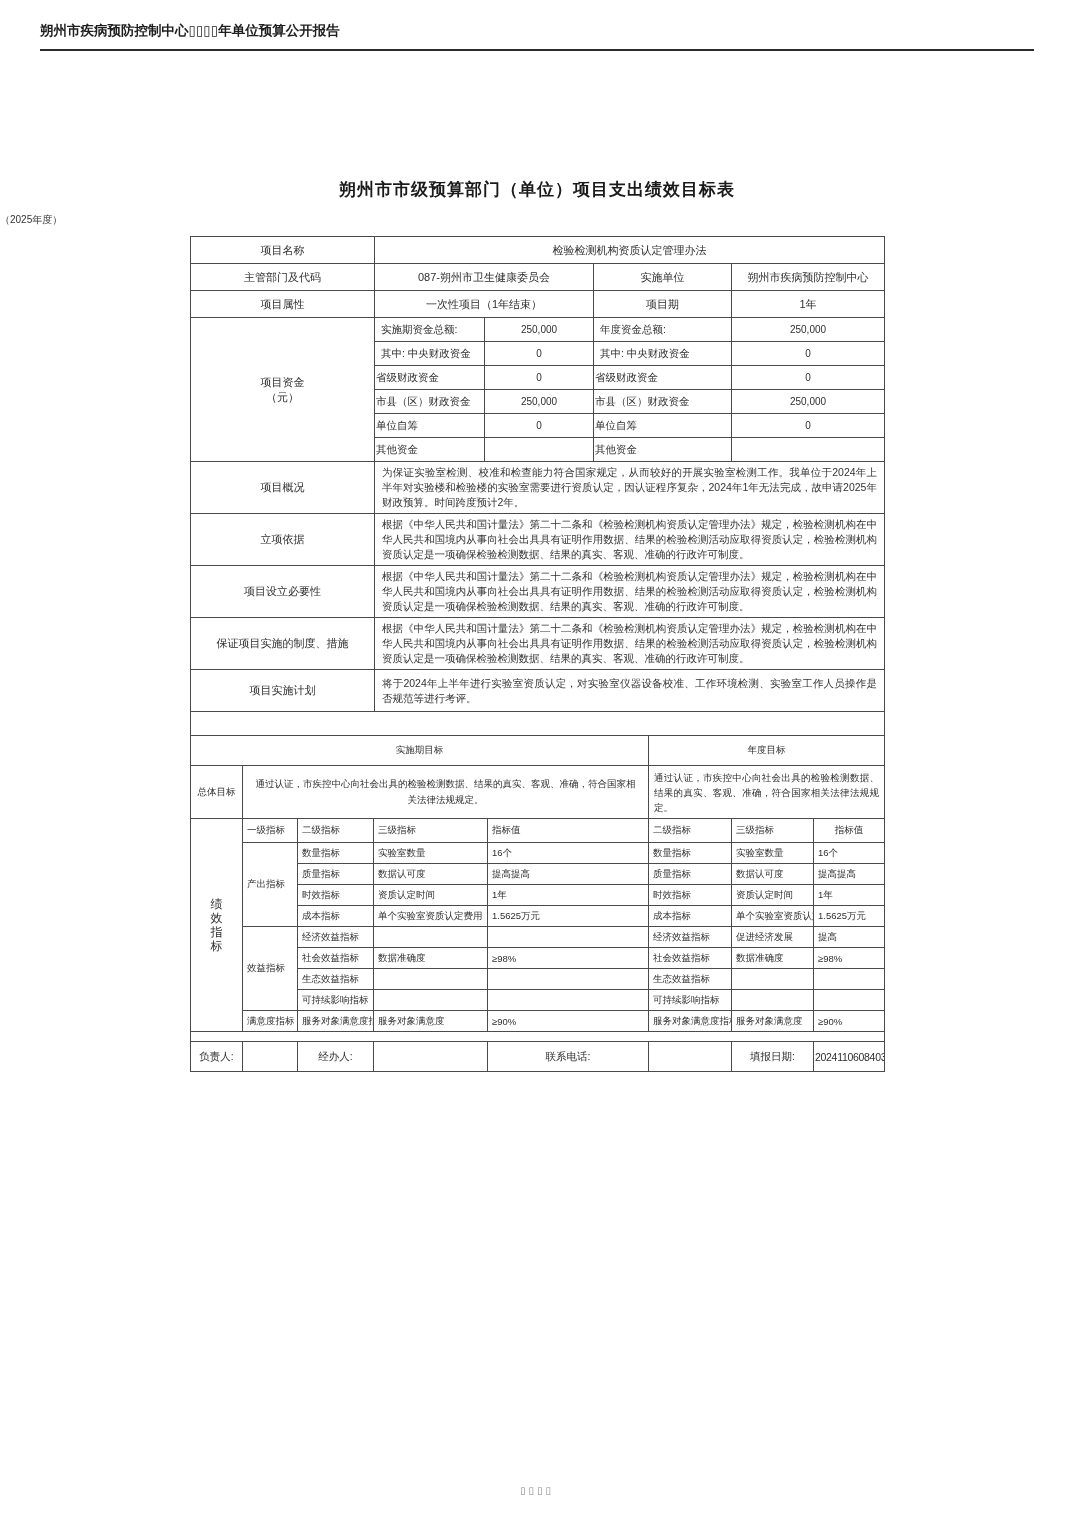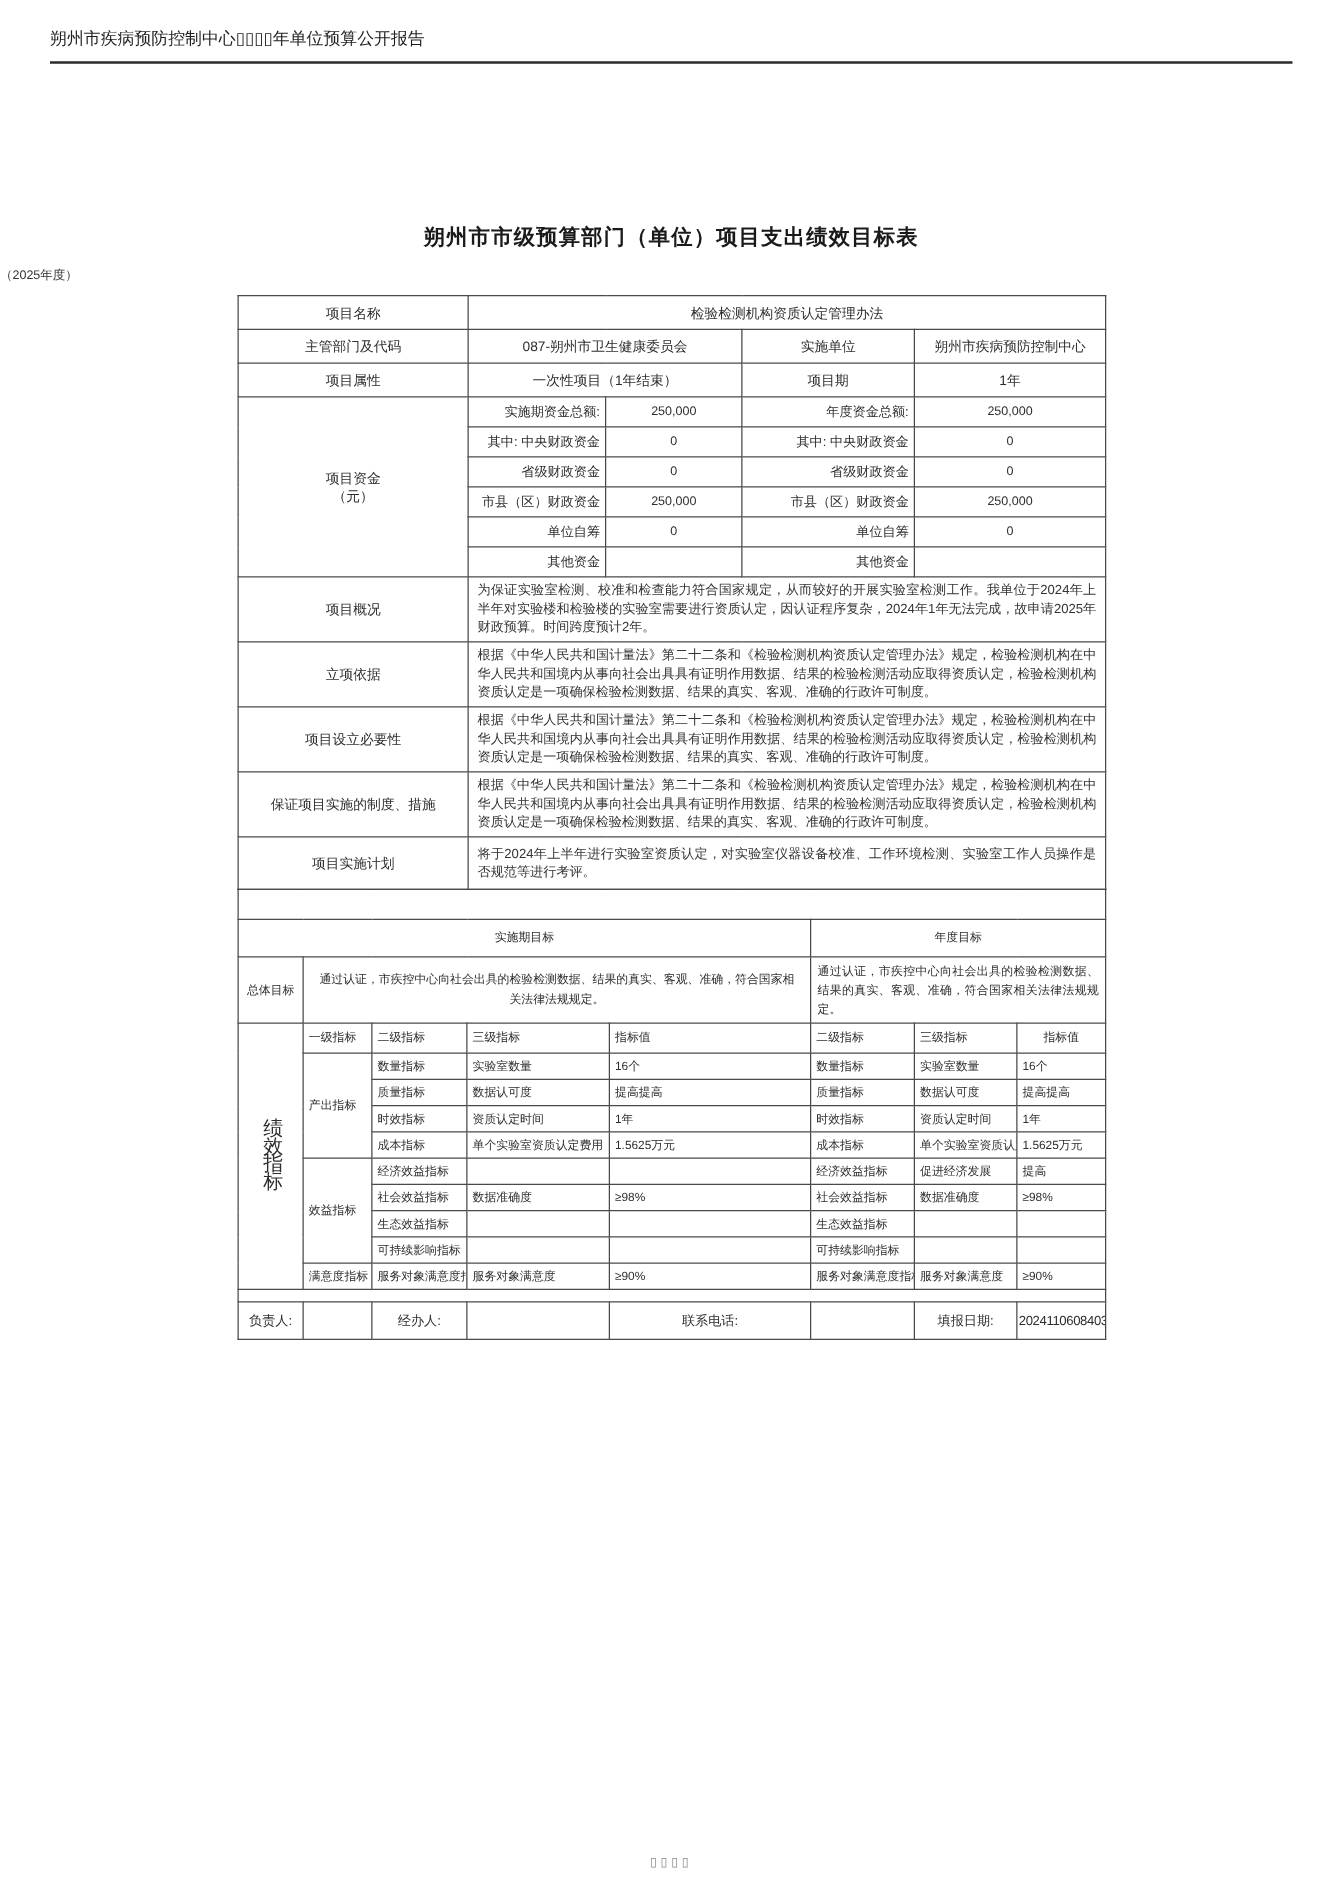--- a/index.html
+++ b/index.html
@@ -2,51 +2,51 @@
 <html><head>
 <meta charset="utf-8">
 <style>
   * { margin:0; padding:0; box-sizing:border-box; }
   html,body { background:#ffffff; }
   body { font-family:"Liberation Sans","DejaVu Sans",sans-serif; color:#2f2f2f; }
   .sheet { position:relative; width:1074px; height:1520px; background:#ffffff; overflow:hidden; }
 
   .doc-header { position:absolute; top:22px; left:40px; right:40px;
                 padding-bottom:9px; border-bottom:2px solid #2b2b2b;
-                font-size:13.5px; font-weight:normal; color:#1e1e1e; }
+                font-size:13.5px; font-weight:bold; color:#1e1e1e; }
   .report-title { position:absolute; top:178px; left:0; width:100%;
                   text-align:center; font-size:17px; font-weight:bold;
                   letter-spacing:1px; color:#1a1a1a; }
   .report-subtitle { position:absolute; top:213px; left:0; width:100%;
                      font-size:10px; color:#333; }
 
   .table-wrap { position:absolute; left:190px; top:236px; width:694px; }
   table { border-collapse:collapse; table-layout:fixed; width:694px; }
   .t2 { margin-top:-1px; }
   td { border:1px solid #4a4a4a; font-size:11px; color:#2e2e2e;
        text-align:center; vertical-align:middle; padding:1px 4px; overflow:hidden; }
 
   tr.h27{height:27px} tr.h24{height:24px} tr.h52{height:52px}
   tr.h48{height:48px} tr.h42{height:42px} tr.h30{height:30px}
   tr.h53{height:53px} tr.h21{height:21px} tr.h10{height:10px}
 
-  td.fl { text-align:right; font-size:10.5px; white-space:nowrap; padding-left:6px;margin-top:27px; }
+  td.fl { text-align:left; font-size:10.5px; white-space:nowrap; padding-left:6px;margin-top:27px; }
   td.fl.ind { padding-left:1px; }
   td.fv { font-size:10px; }
   td.para { text-align:justify; font-size:10.5px; line-height:15px; padding:3px 7px; color:#333; }
   td.goaltext { font-size:10.5px; line-height:16px; padding:3px 8px; text-align:center; }
   td.goaltext-r { font-size:9.5px; line-height:15px; padding:3px 5px; text-align:justify; }
   td.blank { border-left:1px solid #4a4a4a; border-right:1px solid #4a4a4a; }
 
   .t2 td { font-size:9.5px; }
   td.pl { text-align:left; white-space:nowrap; padding:1px 4px; }
   td.pc { text-align:center; white-space:nowrap; }
   td.side { vertical-align:middle; }
   .vert { width:12px; margin:0 auto; word-break:break-all; line-height:14px;
-          font-size:16px; text-align:left; }
+          font-size:12px; text-align:left; }
   td.datecell { font-size:9px; letter-spacing:-0.3px; white-space:nowrap; padding:1px 1px; }
   tr.foot td { font-size:10.5px; white-space:nowrap; }
 
   .page-footer { position:absolute; bottom:24px; left:0; width:100%;
                  text-align:center; font-size:10px; color:#8a8a8a; letter-spacing:3px; }
 </style>
 </head>
 <body>
 
 <div class="sheet">

